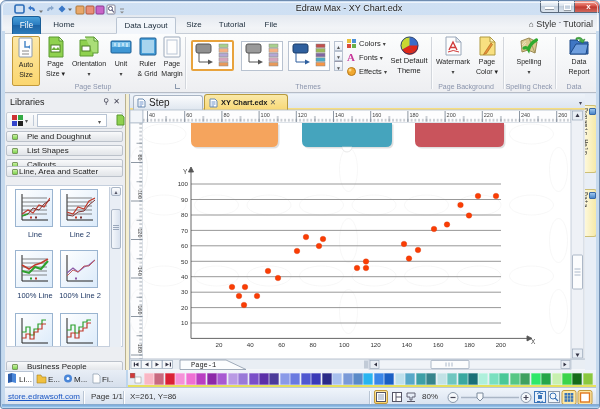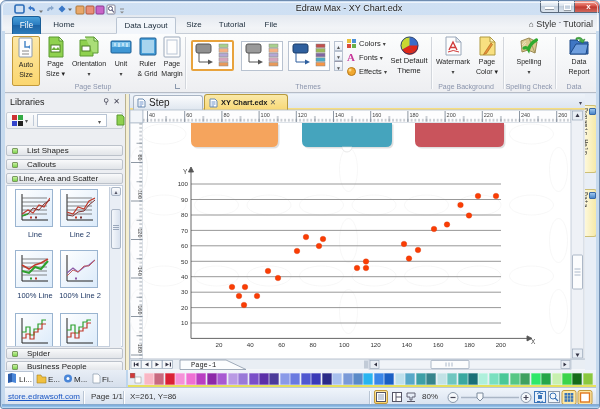--- a/index.html
+++ b/index.html
@@ -302,23 +302,24 @@
             <rect x="6" y="6" width="5" height="5" fill="#222"></rect>
           </svg>
       <span style="position:absolute;left:18px;top:4px;font-size:6px;color:#555;">▾</span>
       <span style="position:absolute;left:26px;top:2px;width:1px;height:11px;background:#c0cad8;"></span>
       <span style="position:absolute;left:30px;top:1px;width:70px;height:13px;background:#fff;border:1px solid #b8c4d4;"></span>
       <span style="position:absolute;left:91px;top:5px;font-size:6px;color:#555;">▾</span>
       <svg width="9" height="12" viewBox="0 0 9 12" style="position:absolute;left:109px;top:1px;">
             <path d="M1 1 h5 l2 2 v8 h-7z" fill="#8fd14f" stroke="#5a9a30"></path>
           </svg>
     </div>
+    <div class="libgrp" style="top:37px;"><i></i>Pie and Doughnut</div>
     <div class="libgrp" style="top:51px;"><i></i>List Shapes</div>
     <div class="libgrp" style="top:65px;"><i></i>Callouts</div>
-    <div class="libgrp" style="top:79px;padding-left:12px;"><i></i>Line, Area and Scatter</div>
+    <div class="libgrp" style="top:72px;padding-left:12px;"><i></i>Line, Area and Scatter</div>
     <div id="libcontent">
       <div class="thumb" style="left:8px;top:3px;"></div>
       <svg class="abs" style="left:11px;top:6px;" width="32" height="32" viewBox="0 0 32 32">
             <path d="M4 2 V28 H30" stroke="#222" fill="none"></path>
             <path d="M4 6 h25 M4 10 h25 M4 14 h25 M4 18 h25 M4 22 h25" stroke="#555" stroke-width=".7"></path>
             <path d="M4 22 l6 -4 5 3 6 -8 5 2 6 -9" stroke="#c0392b" stroke-width="1.2" fill="none"></path>
             <path d="M4 24 l6 -2 5 -6 6 2 5 -6 6 -4" stroke="#7a3333" stroke-width="1" fill="none"></path>
             <path d="M4 24 l6 -2" stroke="#2ca02c" stroke-width="1.5" fill="none"></path>
             <rect x="12" y="24.5" width="2" height="2" fill="#c0392b"></rect>
             <rect x="17" y="24.5" width="2" height="2" fill="#7a3333"></rect>
@@ -364,21 +365,20 @@
             <path d="M4 14 h4 v-5 h4 v8 h4 v-6 h4 v-5 h4 v-2 h4" stroke="#2ca02c" stroke-width="1.2" fill="none"></path>
             <path d="M4 21 h4 v-4 h4 v5 h4 v-7 h4 v-3 h4 v-5 h4" stroke="#c0392b" stroke-width="1.2" fill="none"></path>
           </svg>
 
       <div class="abs" style="left:102px;top:1px;width:12px;height:160px;background:#e9eef5;border-left:1px solid #c5cfdd;">
         <div class="abs" style="left:1px;top:0px;width:10px;height:9px;background:linear-gradient(#fdfdfe,#dde4ee);border:1px solid #aab6c6;border-radius:2px;font-size:5px;color:#556;text-align:center;line-height:8px;">▲</div>
         <div class="abs" style="left:1px;top:22px;width:10px;height:40px;background:linear-gradient(90deg,#f4f7fb,#d8e1ee);border:1px solid #aab6c6;border-radius:2px;"></div>
         <div class="abs" style="left:3px;top:38px;width:6px;height:1px;background:#9aa8bc;box-shadow:0 2px 0 #9aa8bc,0 4px 0 #9aa8bc;"></div>
       </div>
     </div>
-    <div class="libgrp" style="top:254px;"><i></i>Spider</div>
     <div class="libgrp" style="top:267px;"><i></i>Business People</div>
   </div>
 
   <div class="abs" style="left:122px;top:1px;width:5px;height:276px;background:#f5efd2;border-left:1px solid #b8b090;border-right:1px solid #aab6c8;"></div>
 
   <div id="canvas">
     <div id="tabbar">
       <div class="abs" style="left:3px;top:1px;width:70px;height:15px;background:linear-gradient(#fafbfd,#dfe6ef);border:1px solid #a8b4c4;border-bottom:none;border-radius:3px 3px 0 0;font-size:10px;color:#222;line-height:14px;padding-left:15px;">Step Area.edx</div>
       <svg class="abs" style="left:7px;top:4px;" width="9" height="10" viewBox="0 0 9 10">
             <path d="M1 1 h5 l2 2 v6 h-7z" fill="#fff" stroke="#6a8ab0"></path>

